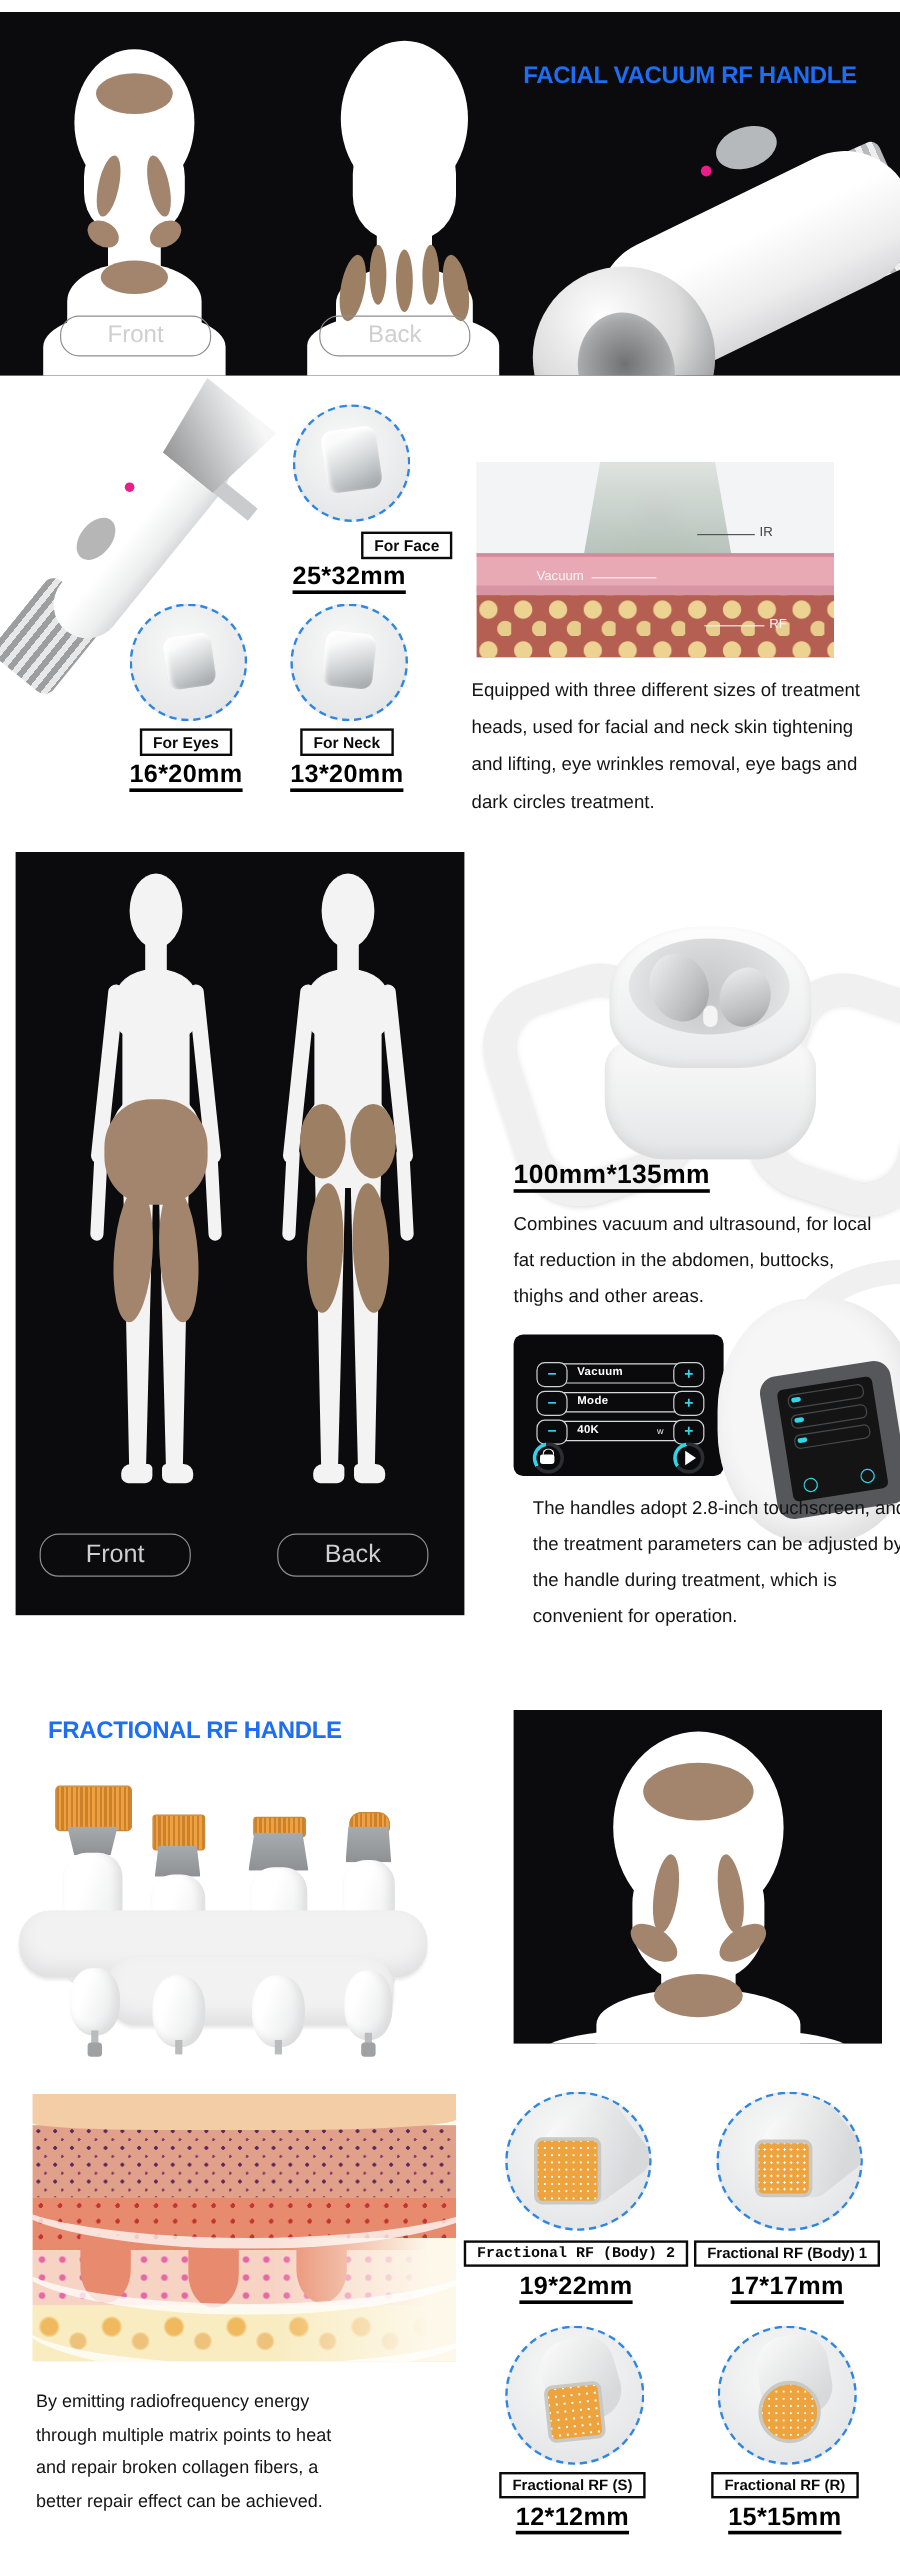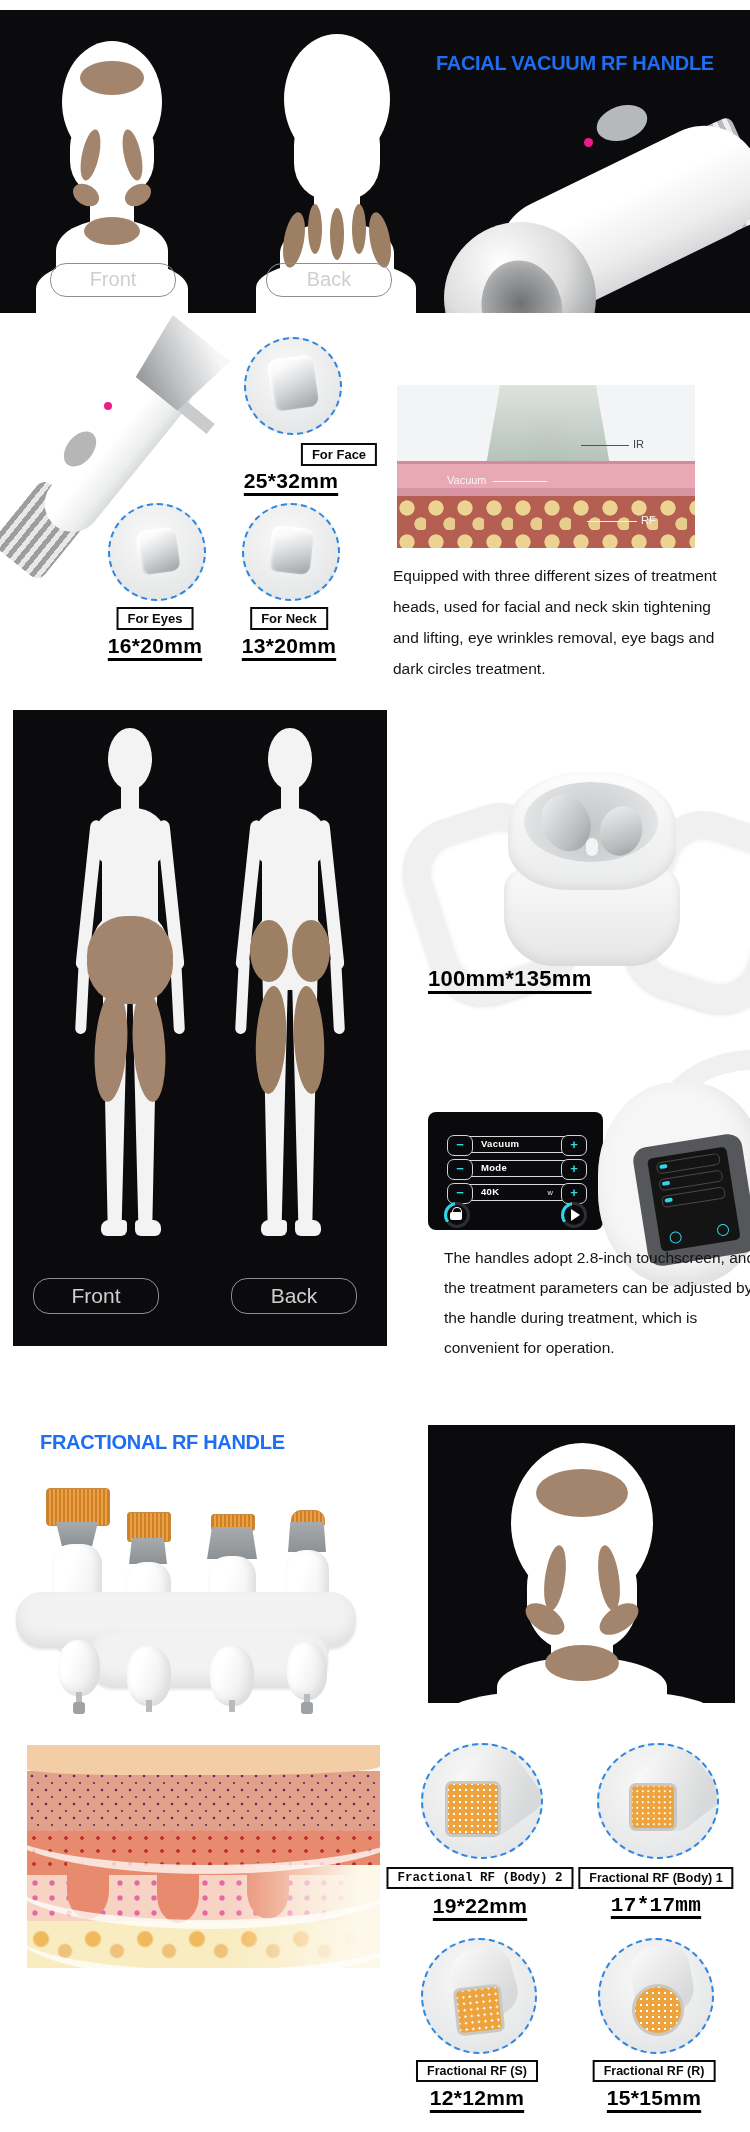--- a/index.html
+++ b/index.html
@@ -271,20 +271,21 @@
     <div class="cav-body"></div>
     <div class="cav-cup">
       <div class="cav-open"></div>
       <div class="cav-met" style="left:34px;top:22px;width:48px;height:58px;transform:rotate(-22deg);"></div>
       <div class="cav-met" style="left:92px;top:34px;width:42px;height:50px;transform:rotate(16deg);"></div>
       <div class="w" style="left:78px;top:66px;width:12px;height:18px;border-radius:6px;background:#f4f4f4;"></div>
     </div>
   </div>
 
   <div class="size-lbl" style="left:428px;top:966px;font-size:22px;">100mm*135mm</div>
+  <div class="para" style="left:428px;top:1006px;width:306px;line-height:30px;">Combines vacuum and ultrasound, for local fat reduction in the abdomen, buttocks, thighs and other areas.</div>
 
   <div class="scr">
     <div class="scr-row" style="top:24px;">
       <div class="scr-sq minus">−</div>
       <div class="lbl">Vacuum</div>
       <div class="scr-sq plus">+</div>
     </div>
     <div class="scr-row" style="top:48px;">
       <div class="scr-sq minus">−</div>
       <div class="lbl">Mode</div>
@@ -397,35 +398,36 @@
     <div class="box-lbl lbl-sm" style="left:50%;transform:translateX(-50%);top:124px;font-family:Liberation Mono, monospace;">Fractional RF (Body) 2</div>
     <div class="size-lbl" style="left:50%;transform:translateX(-50%);top:151px;">19*22mm</div>
   </div>
 
   <div class="callout" style="left:591px;top:1743px;width:130px;">
     <div class="dash-circ" style="left:6px;top:0;width:118px;height:112px;">
       <div class="cyl" style="left:46px;top:8px;width:66px;height:72px;transform:rotate(-38deg);"></div>
       <div class="ftip-face" style="left:30px;top:38px;width:42px;height:42px;background-size:5.5px 5.5px;"></div>
     </div>
     <div class="box-lbl lbl-sm" style="left:50%;transform:translateX(-50%);top:124px;">Fractional RF (Body) 1</div>
-    <div class="size-lbl" style="left:50%;transform:translateX(-50%);top:151px;font-family:Liberation Mono, monospace;">17*17mm</div>
+    <div class="size-lbl" style="left:50%;transform:translateX(-50%);top:151px;">17*17mm</div>
   </div>
 
   <div class="callout" style="left:412px;top:1938px;width:130px;">
     <div class="dash-circ" style="left:9px;top:0;width:112px;height:112px;">
       <div class="cyl" style="left:30px;top:8px;width:62px;height:70px;transform:rotate(-16deg);border-radius:24px;"></div>
       <div class="ftip-face" style="left:32px;top:46px;width:42px;height:42px;background-size:6.5px 6.5px;transform:rotate(-6deg);"></div>
     </div>
     <div class="box-lbl lbl-sm" style="left:50%;transform:translateX(-50%);top:122px;">Fractional RF (S)</div>
     <div class="size-lbl" style="left:50%;transform:translateX(-50%);top:148px;">12*12mm</div>
   </div>
 
   <div class="callout" style="left:589px;top:1938px;width:130px;">
     <div class="dash-circ" style="left:9px;top:0;width:112px;height:112px;">
       <div class="cyl" style="left:32px;top:6px;width:60px;height:68px;transform:rotate(-10deg);border-radius:24px;"></div>
       <div class="ftip-face" style="left:32px;top:44px;width:46px;height:46px;border-radius:50%;background-size:6px 6px;"></div>
     </div>
     <div class="box-lbl lbl-sm" style="left:50%;transform:translateX(-50%);top:122px;">Fractional RF (R)</div>
     <div class="size-lbl" style="left:50%;transform:translateX(-50%);top:148px;">15*15mm</div>
   </div>
 
+  <div class="para" style="left:30px;top:1988px;width:260px;font-size:15px;line-height:27.5px;">By emitting radiofrequency energy through multiple matrix points to heat and repair broken collagen fibers, a better repair effect can be achieved.</div>
 
 </div>
 
 </body></html>

